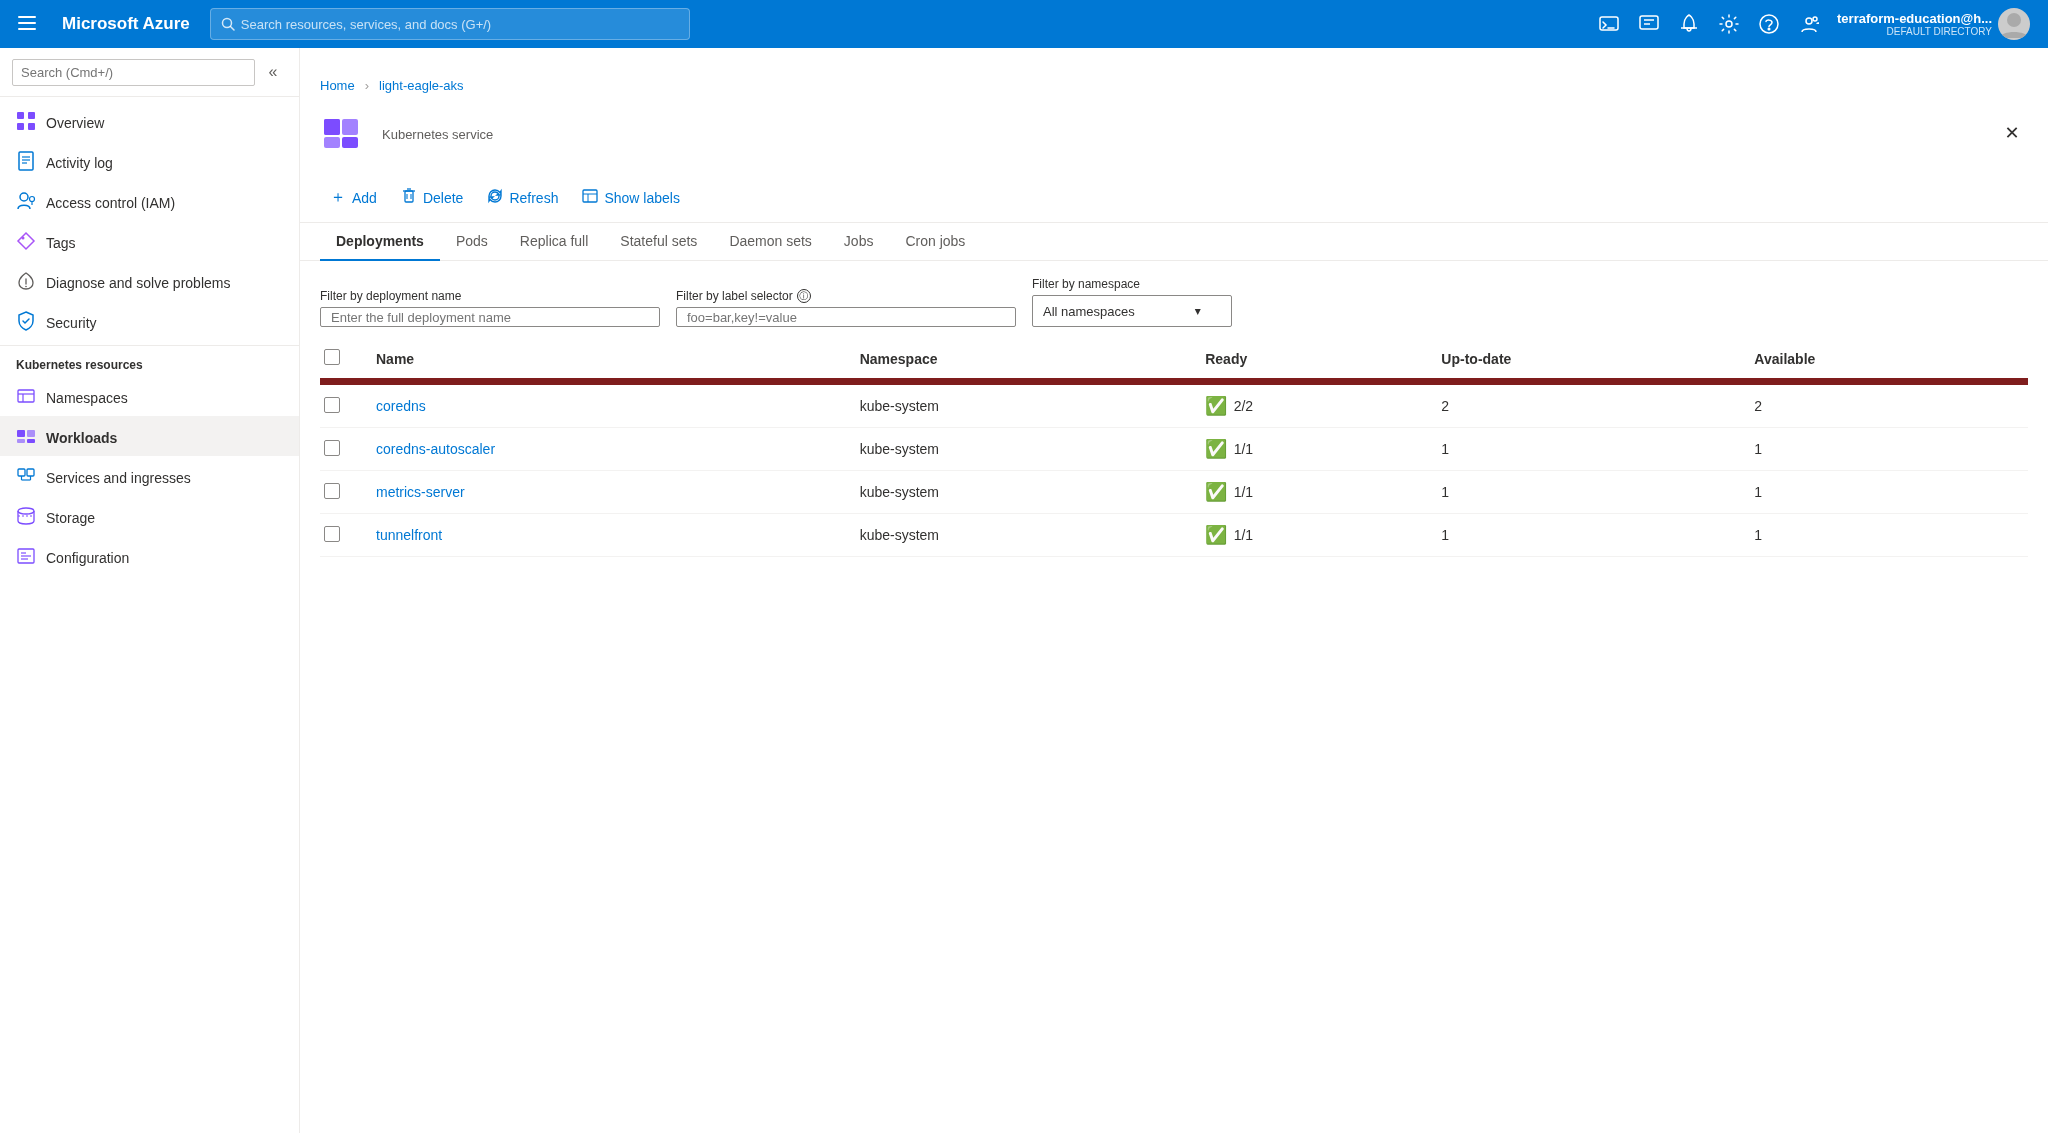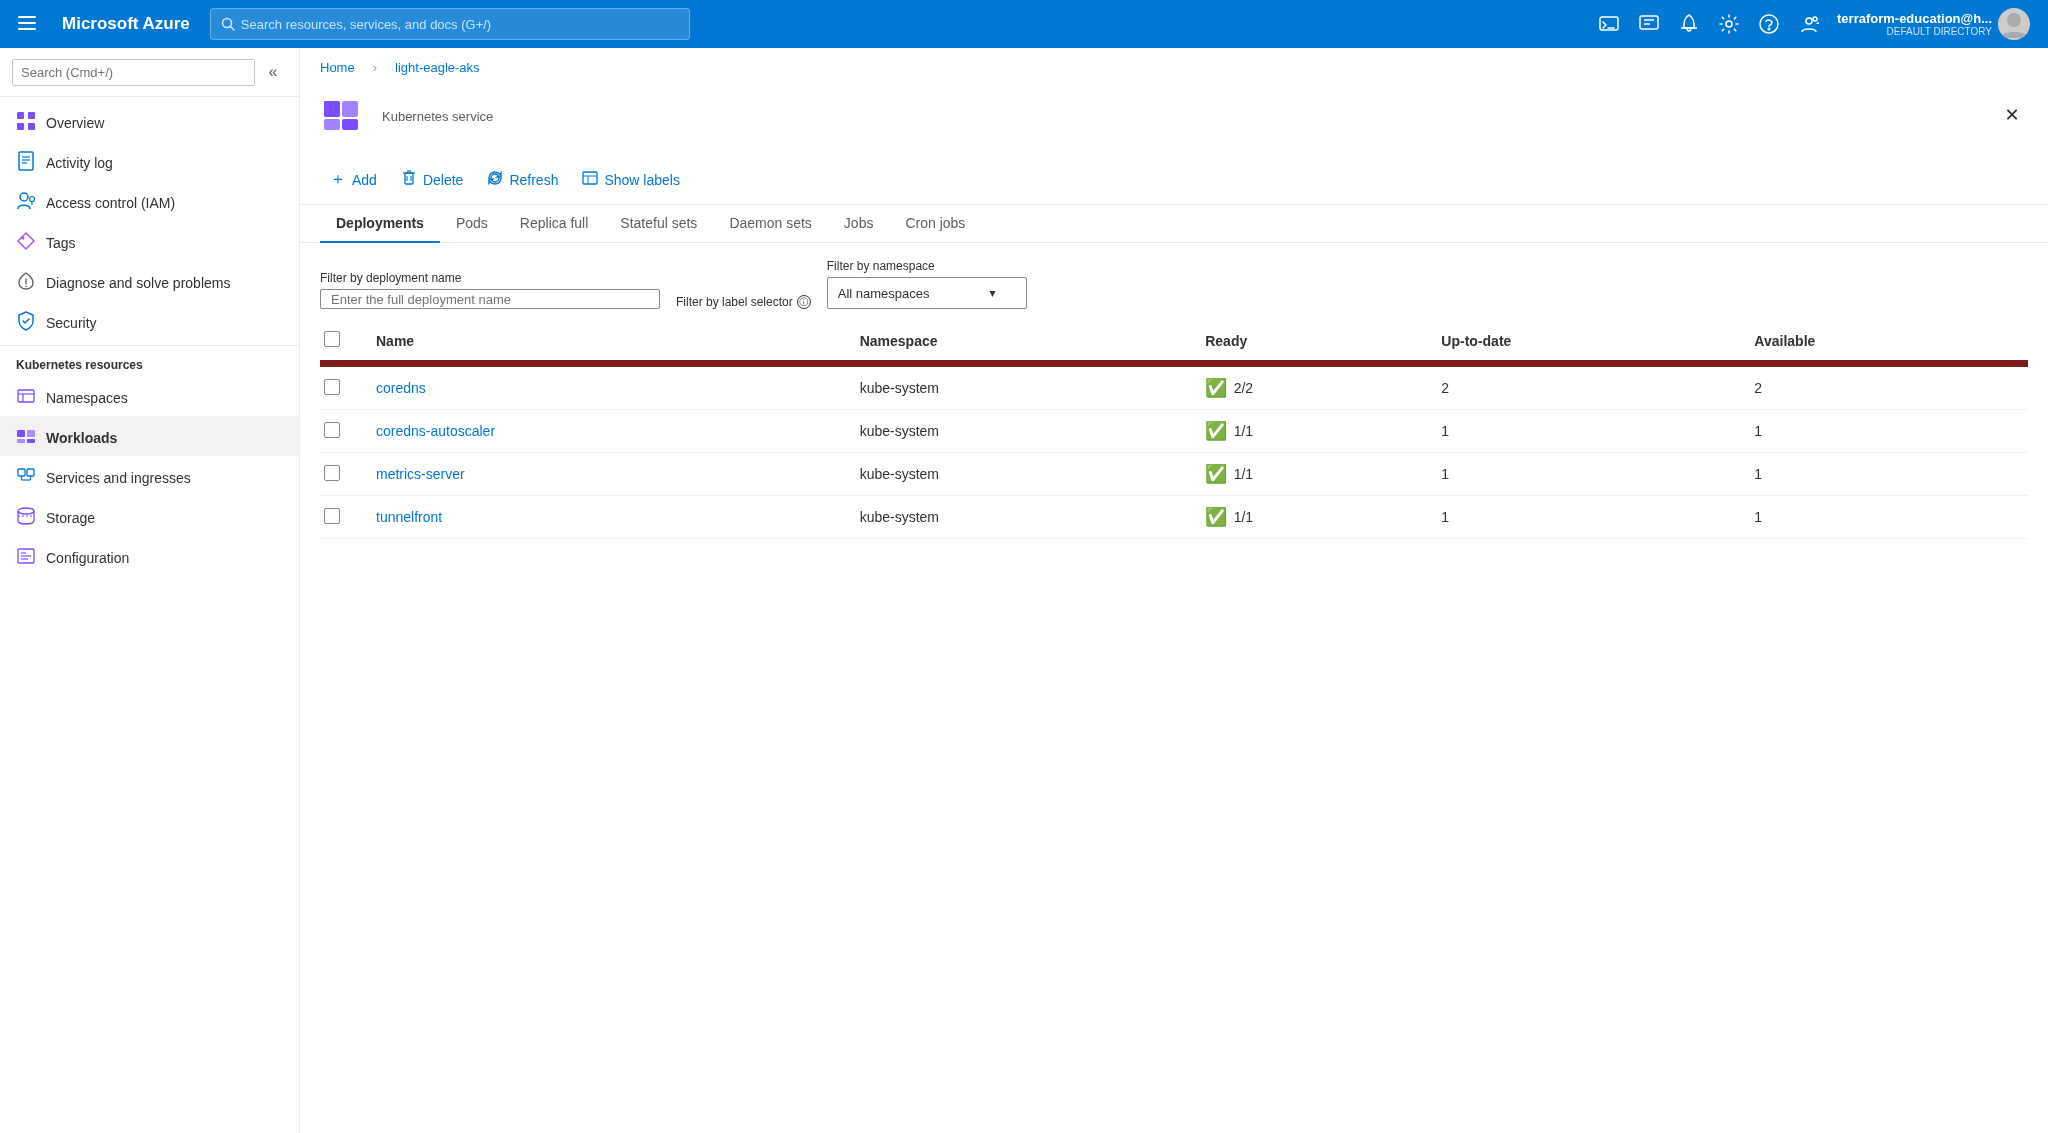--- a/index.html
+++ b/index.html
@@ -87,21 +87,21 @@
       border-top: 1px solid #edebe9; margin-top: 4px;
     }
 
     
     .content { flex: 1; display: flex; flex-direction: column; overflow: hidden; background: white; }
 
     
     .breadcrumb {
       padding: 12px 20px 4px;
       font-size: 13px; color: #605e5c;
-      display: flex; align-items: center; gap: 18px;
+      display: flex; align-items: center; gap: 10px; margin-top: 18px;
     }
     .breadcrumb a { color: #0078d4; text-decoration: none; cursor: pointer; }
     .breadcrumb-sep { color: #a19f9d; }
 
     
     .page-header {
       display: flex; align-items: center; padding: 12px 20px 16px;
       gap: 14px;
     }
     .page-header-icon { width: 48px; height: 48px; flex-shrink: 0; }
@@ -479,20 +479,21 @@
     <div class="filters-row">
       <div class="filter-group">
         <label class="filter-label">Filter by deployment name</label>
         <input class="filter-input filter-deployment" type="text" placeholder="Enter the full deployment name" style="">
       </div>
       <div class="filter-group">
         <label class="filter-label">
           <span>Filter by label selector</span>
           <span style="border:1px solid #323130;border-radius:50%;width:14px;height:14px;display:inline-flex;align-items:center;justify-content:center;font-size:9px;cursor:pointer">ⓘ</span>
         </label>
+        <input class="filter-input filter-label-selector" type="text" placeholder="foo=bar,key!=value" style="">
       </div>
       <div class="filter-group">
         <label class="filter-label">Filter by namespace</label>
         <div class="filter-namespace">
           <span>All namespaces</span>
           <span style="font-size:12px">▾</span>
         </div>
       </div>
     </div>
 

